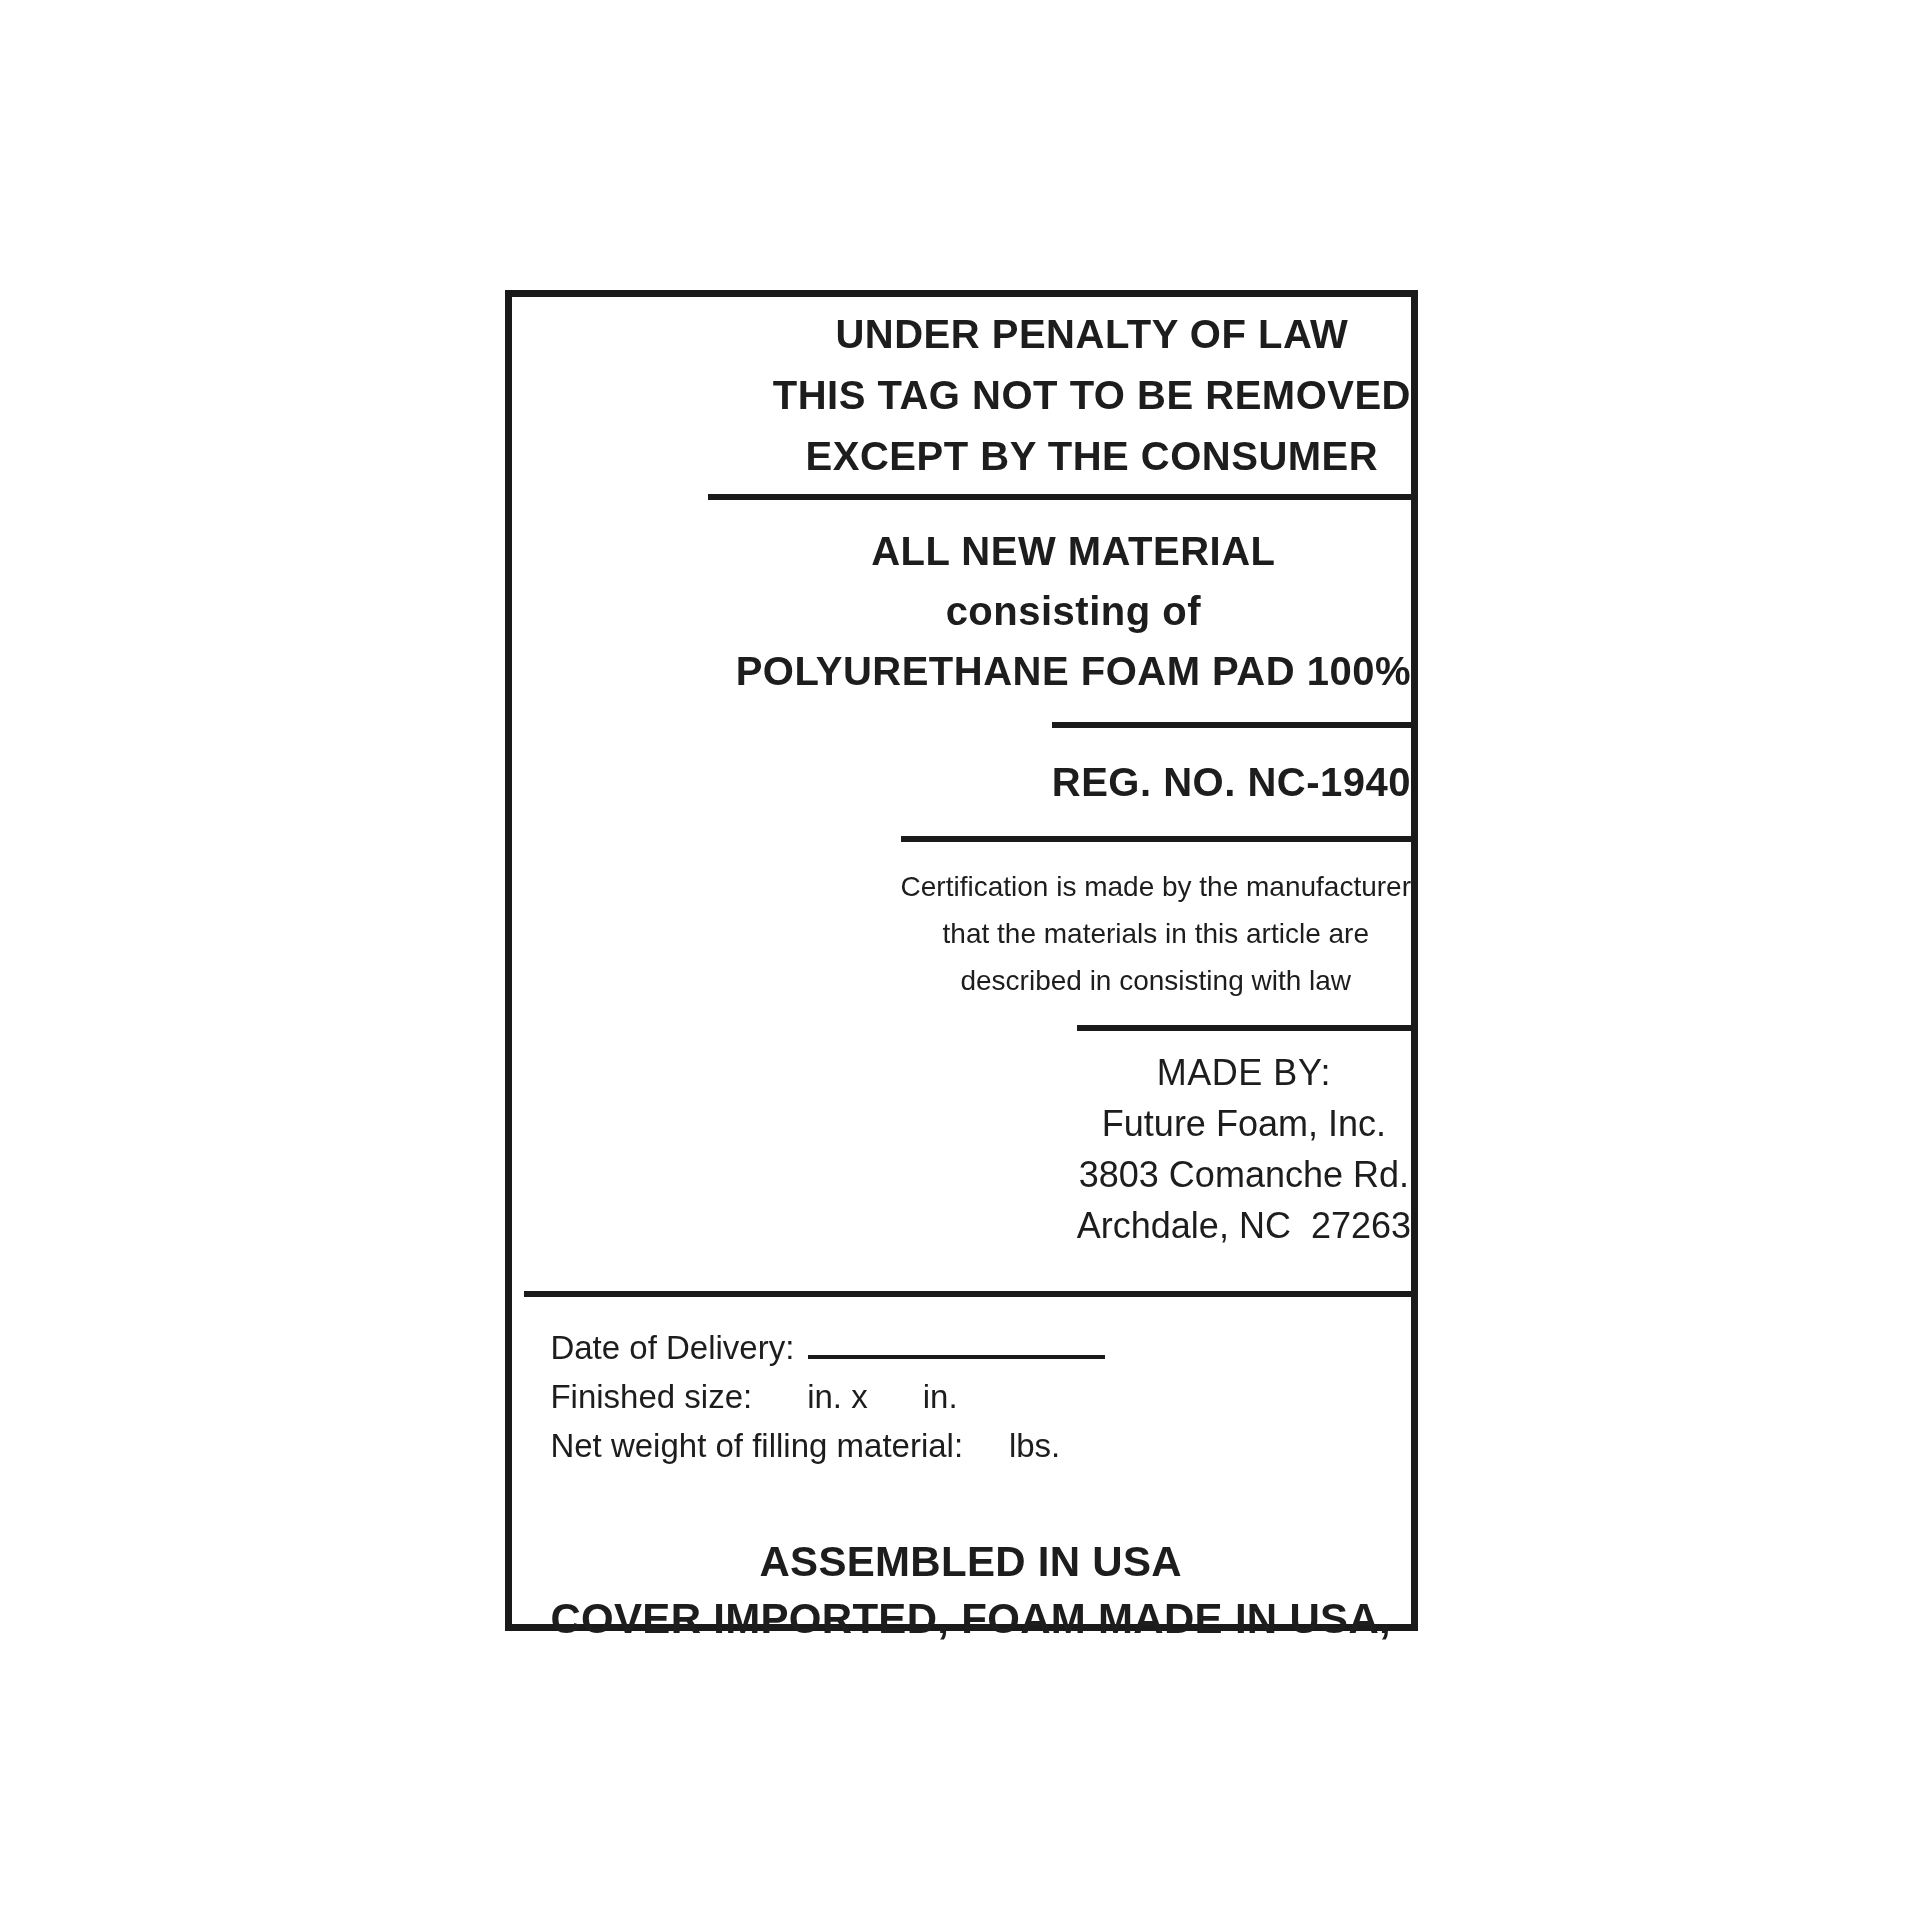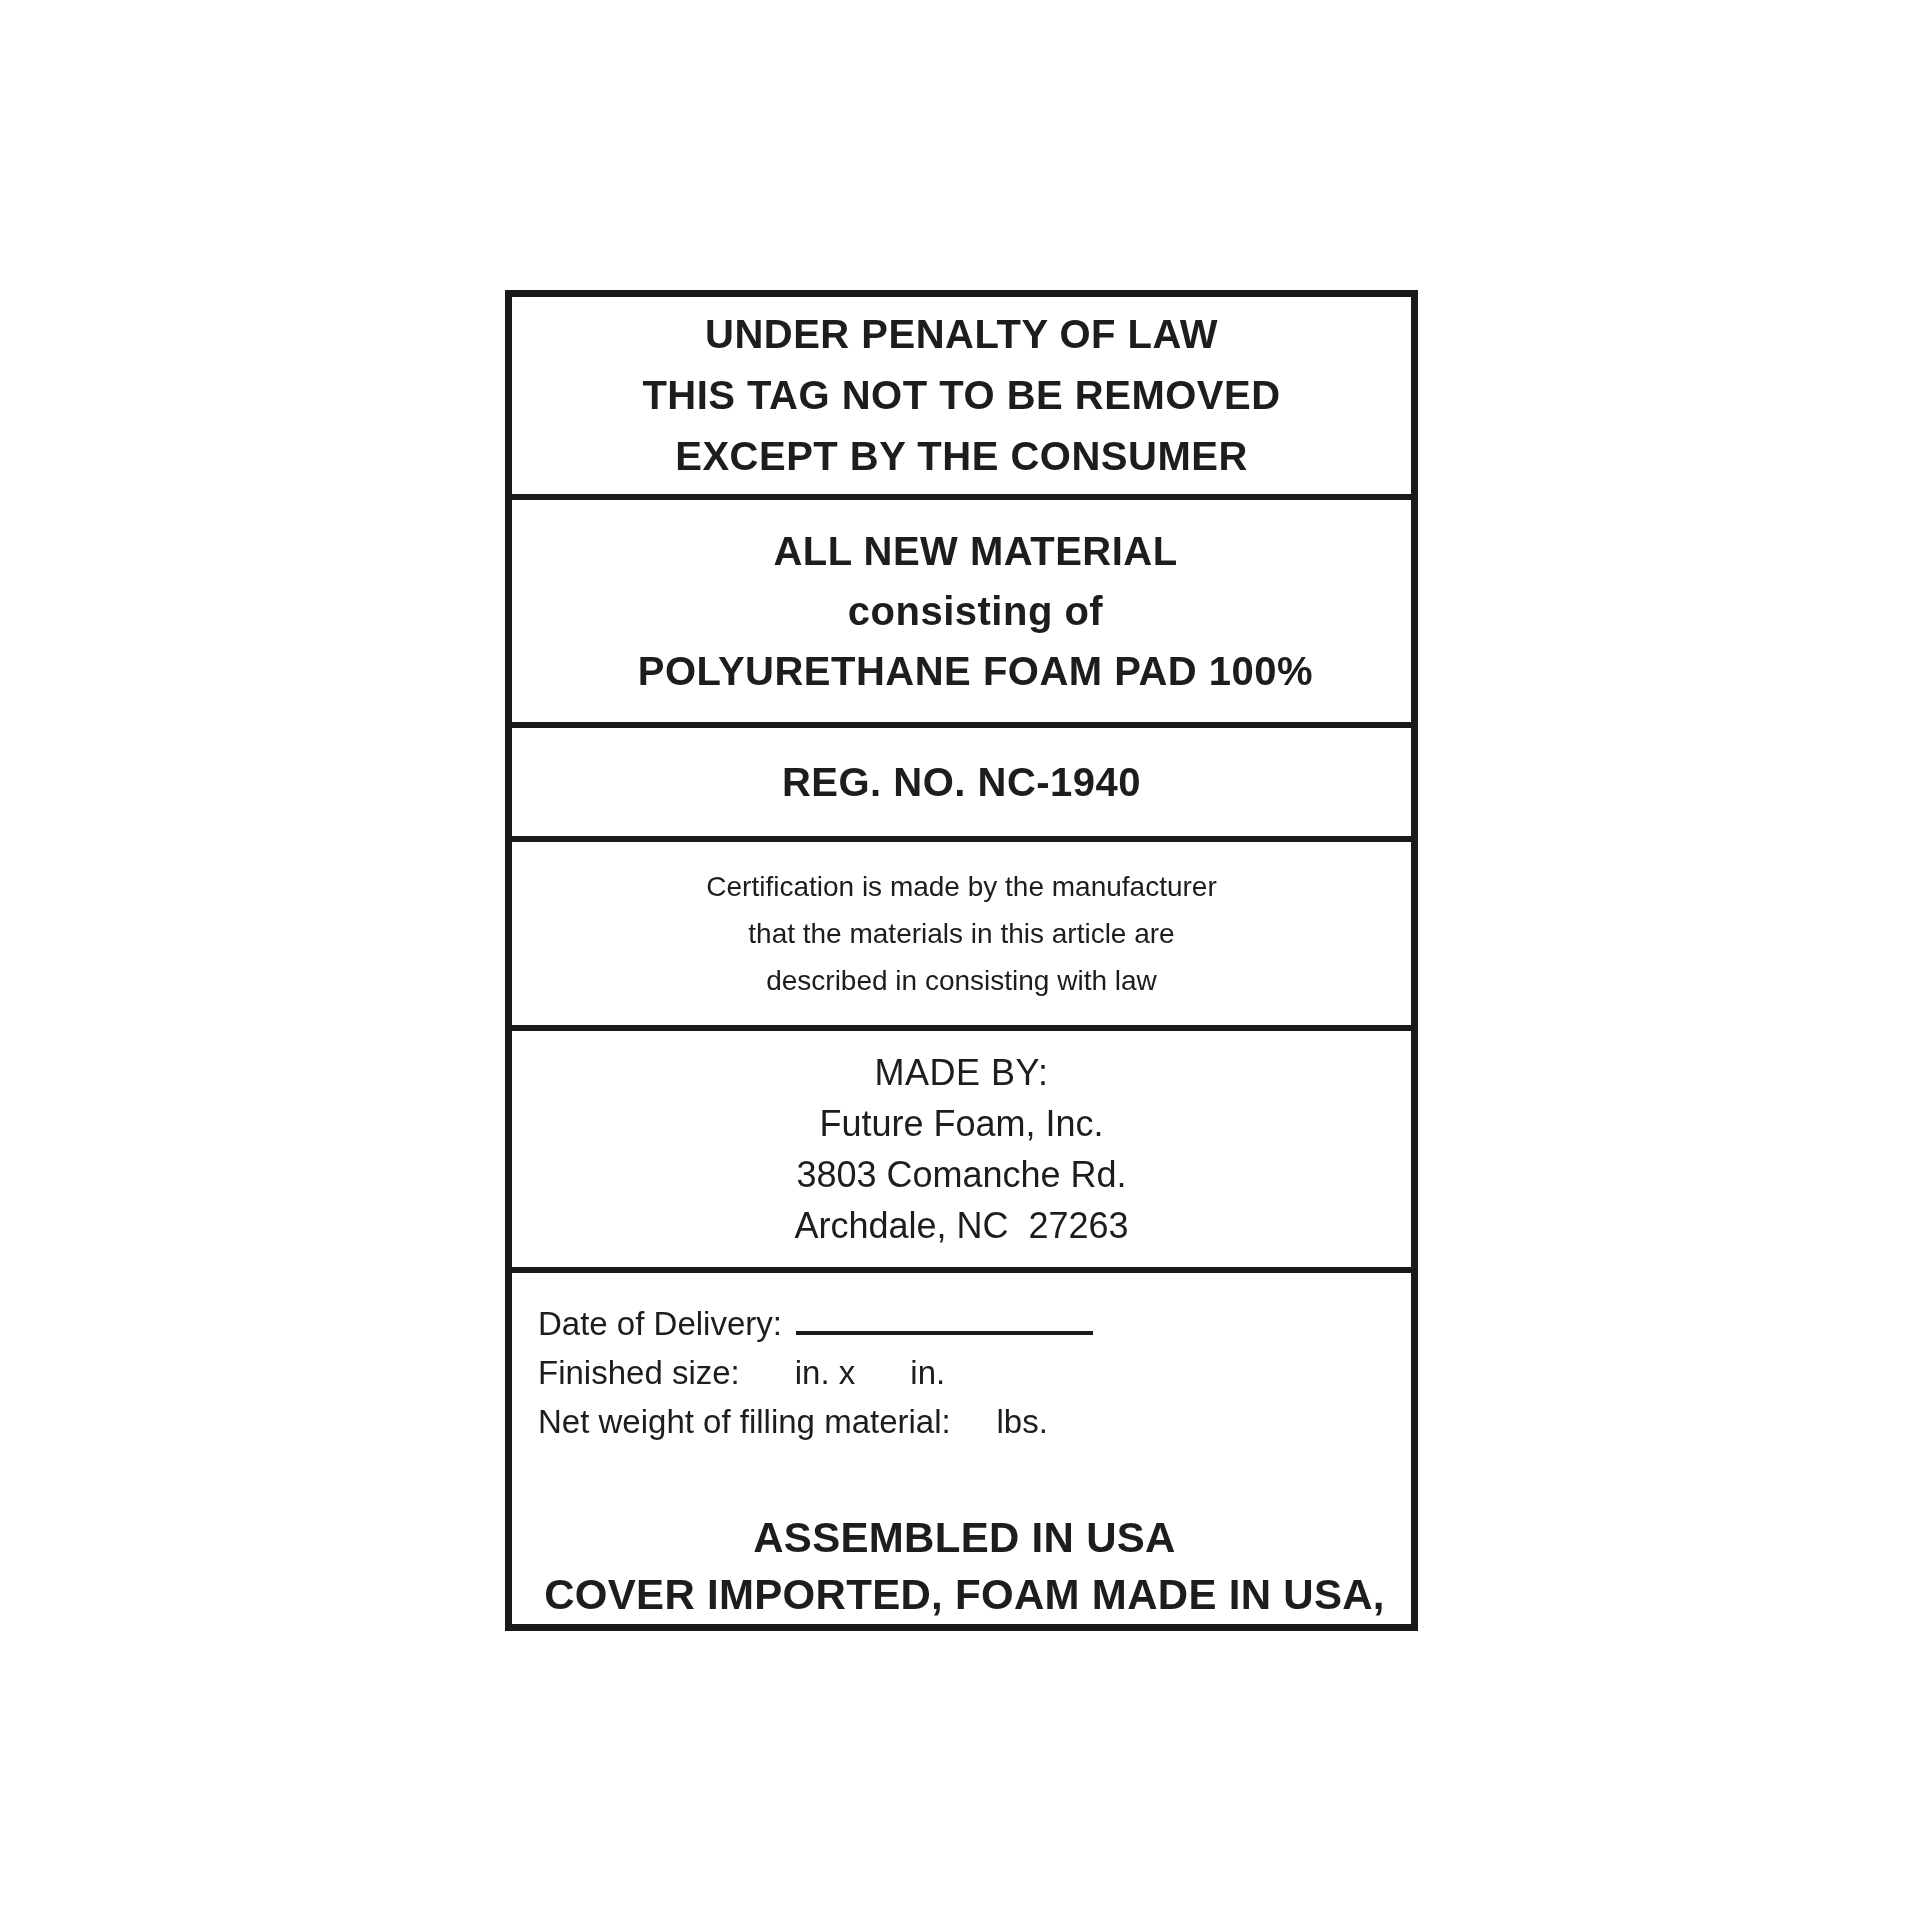--- a/index.html
+++ b/index.html
@@ -22,20 +22,21 @@
     position: absolute;
     left: 505px;
     top: 290px;
     width: 913px;
     height: 1341px;
     box-sizing: border-box;
     border: 7px solid #1a1a1a;
     background: #ffffff;
     display: flex;
     flex-direction: column;
+    align-items: flex-end;
   }
   .section {
     box-sizing: border-box;
     display: flex;
     flex-direction: column;
     justify-content: center;
     text-align: center;
     flex: 0 0 auto;
   }
   .section + .section {
@@ -87,20 +88,21 @@
     font-weight: normal;
     font-size: 36px;
     line-height: 51px;
   }
   
   .sec-details {
     height: 360px;
     justify-content: flex-start;
     text-align: left;
     padding: 26px 20px 0 26px;
+    margin-top: 24px;
   }
   .sec-details .line {
     font-weight: normal;
     font-size: 33px;
     line-height: 49px;
   }
   .blank-line {
     display: inline-block;
     width: 297px;
     height: 0.85em;

